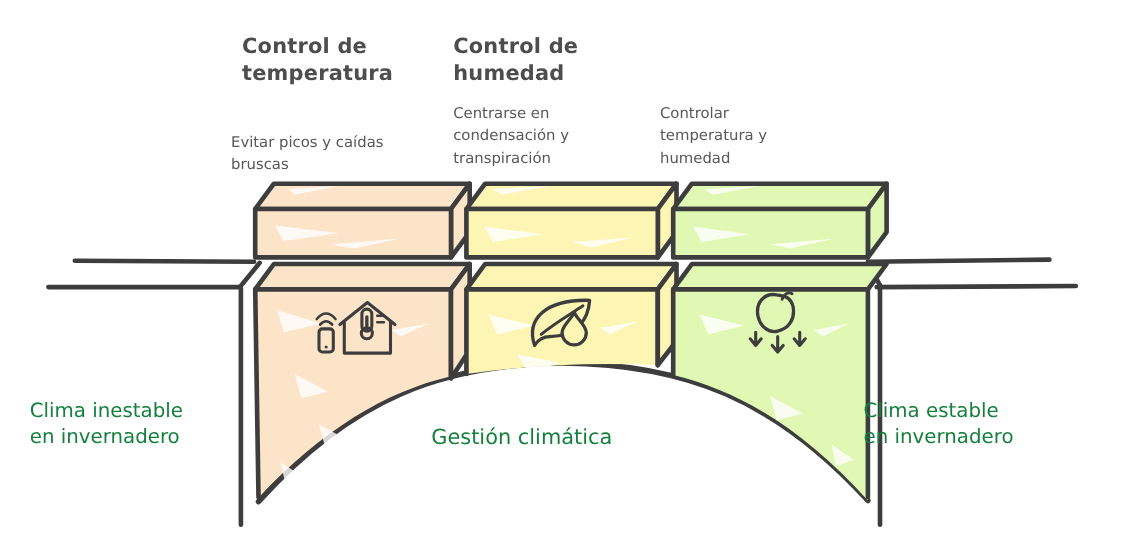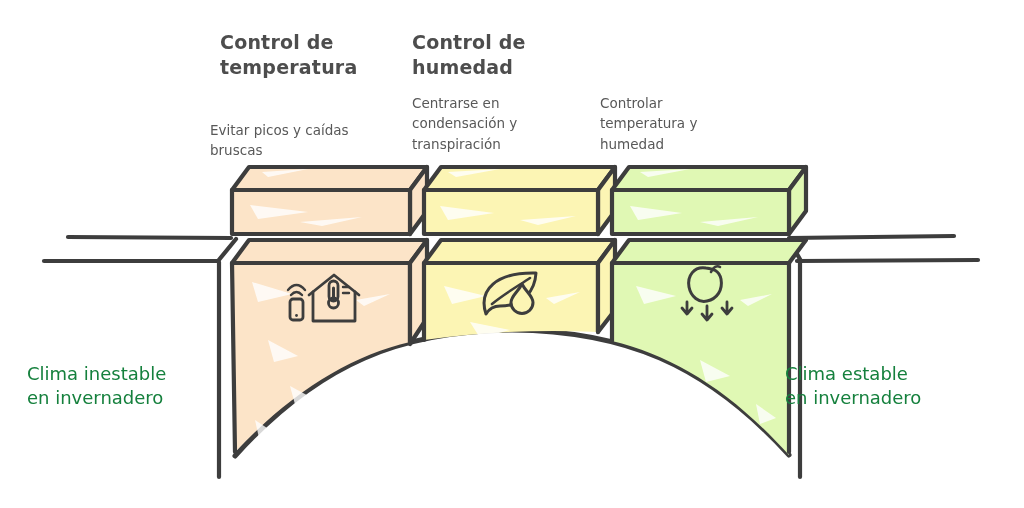--- a/index.html
+++ b/index.html
@@ -131,16 +131,17 @@
 bruscas</div>
   <div class="txt subtitle" style="left:412px;top:93px;width:200px;">Centrarse en
 condensación y
 transpiración</div>
   <div class="txt subtitle" style="left:600px;top:93px;width:200px;">Controlar
 temperatura y
 humedad</div>
 
   <div class="txt label" style="left:27px;top:362px;width:200px;">Clima inestable
 en invernadero</div>
+  <div class="txt label center" style="left:392px;top:386px;width:240px;">Gestión climática</div>
   <div class="txt label" style="left:785px;top:362px;width:200px;">Clima estable
 en invernadero</div>
 
 </div>
 
 </body></html>

